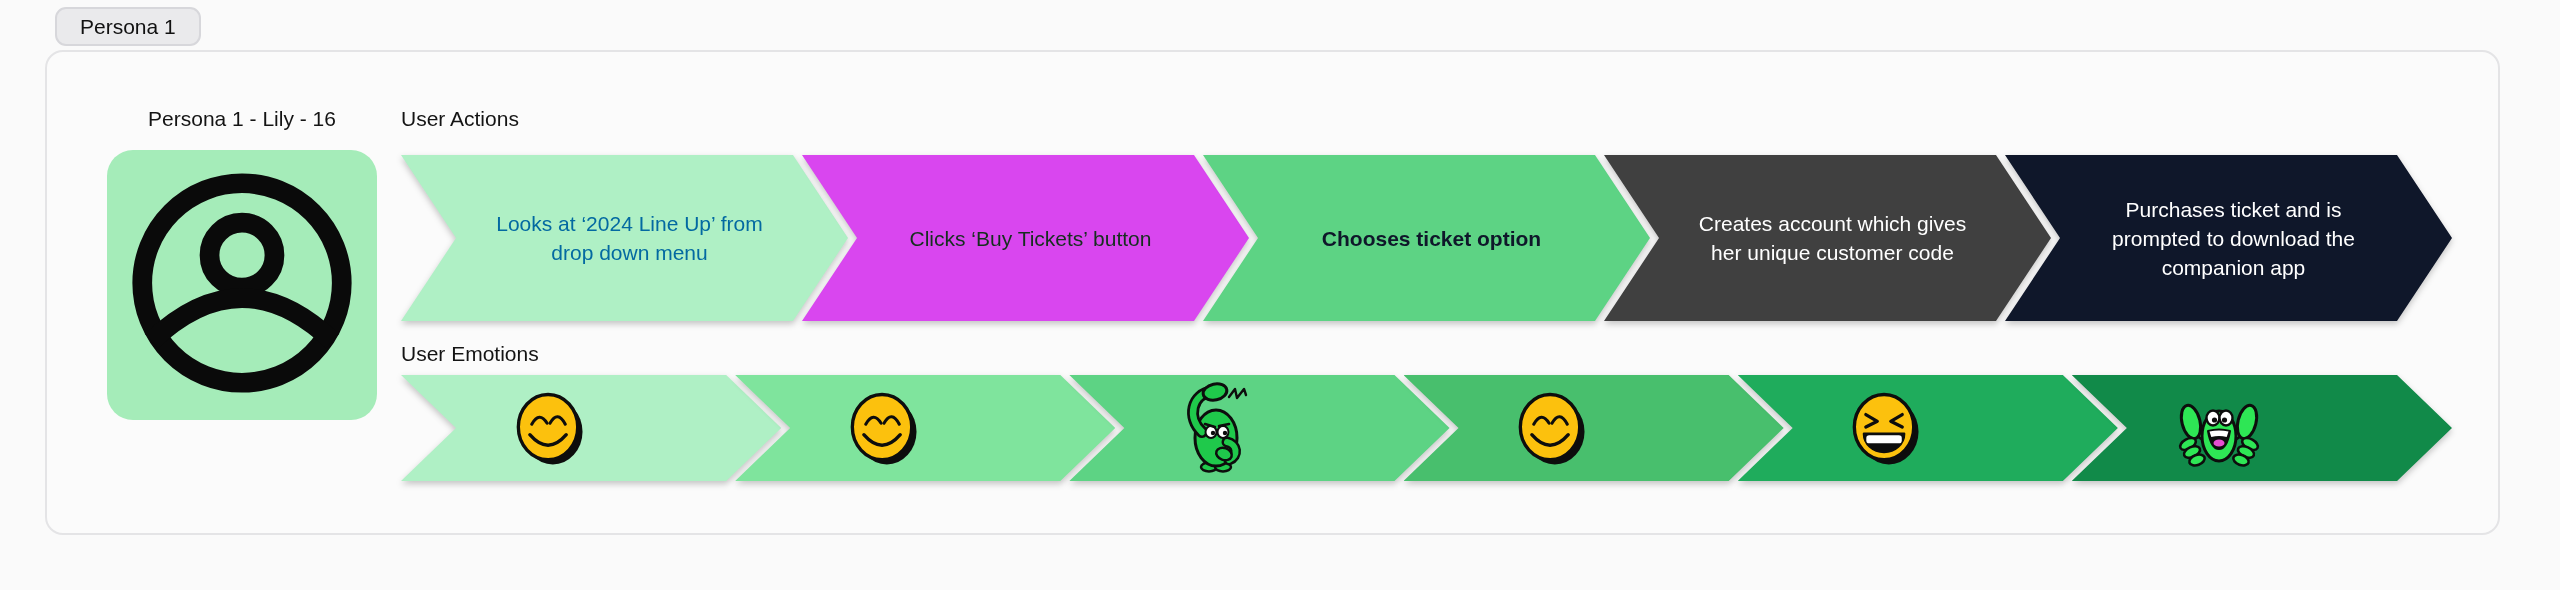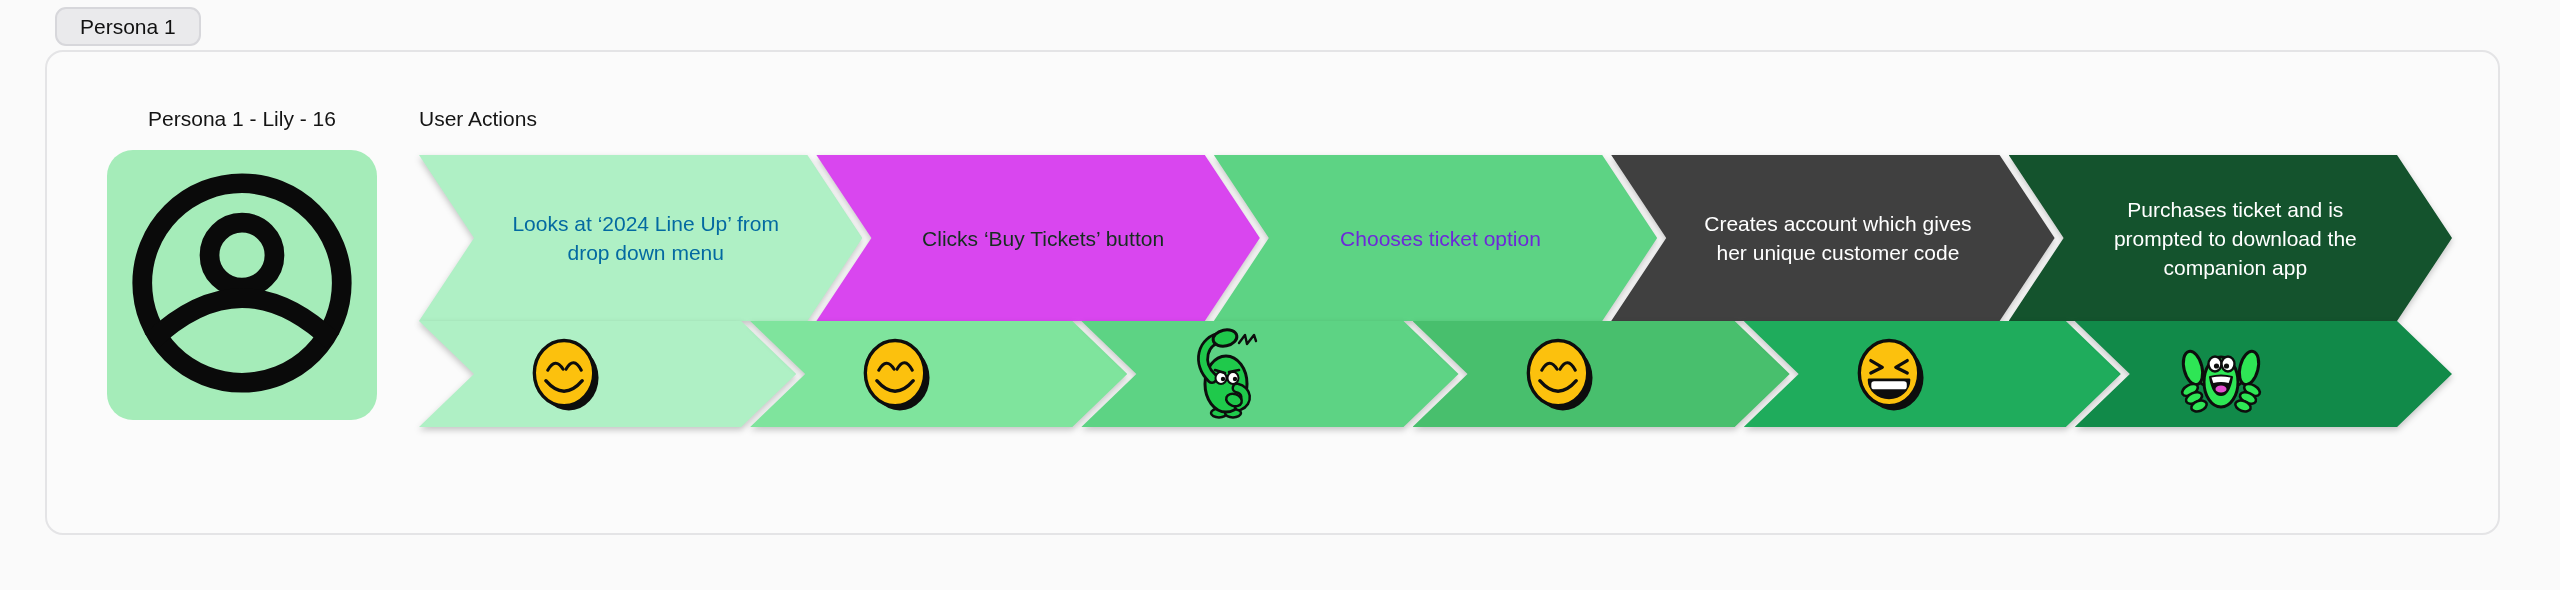--- a/index.html
+++ b/index.html
@@ -56,21 +56,21 @@
     white-space: nowrap;
   }
   .avatar {
     width: 270px; height: 270px;
     background: #a5ecb9;
     border-radius: 26px;
     display: flex; align-items: center; justify-content: center;
   }
 
   
-  .journey-col { flex: 1; min-width: 0; margin-left: 18px; }
+  .journey-col { flex: 1; min-width: 0; }
   .row-label {
     height: 29px; line-height: 29px;
     font-size: 21px;
     color: #141414;
   }
   .row-label.actions { margin-bottom: 22px; }
   .row-label.emotions { margin-top: 18px; margin-bottom: 7px; }
 
   .arrows-row { display: flex; width: 100%; }
   .arrows-row.actions-row { height: 166px; }
@@ -140,34 +140,35 @@
       <div class="arrow-label" style="color: #0369a1;">Looks at ‘2024 Line Up’ from drop down menu</div>
     </div>
   </div>
             <div class="step">
     <div class="arrow" style="background: #d946ef;">
       <div class="arrow-label" style="color: rgb(21, 48, 30);">Clicks ‘Buy Tickets’ button</div>
     </div>
   </div>
             <div class="step">
     <div class="arrow" style="background: rgb(93, 211, 132);">
-      <div class="arrow-label" style="color: #6d28d9;">Chooses ticket option</div>
+      <div class="arrow-label" style="color: #0f172a; font-weight: bold;">Chooses ticket option</div>
     </div>
   </div>
             <div class="step">
     <div class="arrow" style="background: #404040;">
       <div class="arrow-label" style="color: rgb(255, 255, 255);">Creates account which gives her unique customer code</div>
     </div>
   </div>
             <div class="step">
-    <div class="arrow" style="background: #14532d; justify-content: flex-end;">
+    <div class="arrow" style="background: #0f172a; justify-content: flex-end;">
       <div class="arrow-label" style="color: rgb(255, 255, 255);">Purchases ticket and is prompted to download the companion app</div>
     </div>
   </div>
           </div>
+        <div class="row-label emotions">User Emotions</div>
         <div class="arrows-row emotions-row">
             <div class="step">
     <div class="arrow emotion-cell" style="background: rgb(175, 240, 197);">
       <div class="emotion-icon">
                   <svg width="92" height="92" viewBox="0 0 96 96">
     <ellipse cx="52" cy="52" rx="31" ry="34" fill="#0d0d0d"></ellipse>
     <ellipse cx="47" cy="47" rx="31" ry="34" fill="#fcc10d" stroke="#0d0d0d" stroke-width="3.5"></ellipse>
     <path d="M30 44 q 8 -14 16 -1" fill="none" stroke="#0d0d0d" stroke-width="3.2" stroke-linecap="round"></path>
     <path d="M49 43 q 8 -14 16 1" fill="none" stroke="#0d0d0d" stroke-width="3.2" stroke-linecap="round"></path>
     <path d="M28 55 q 19 22 38 0" fill="none" stroke="#0d0d0d" stroke-width="3.5" stroke-linecap="round"></path>

